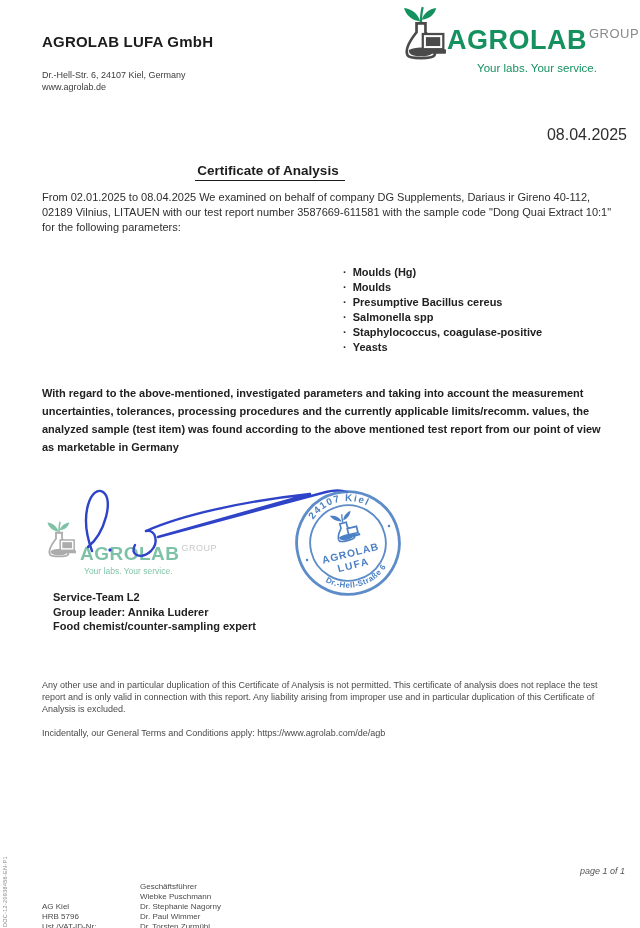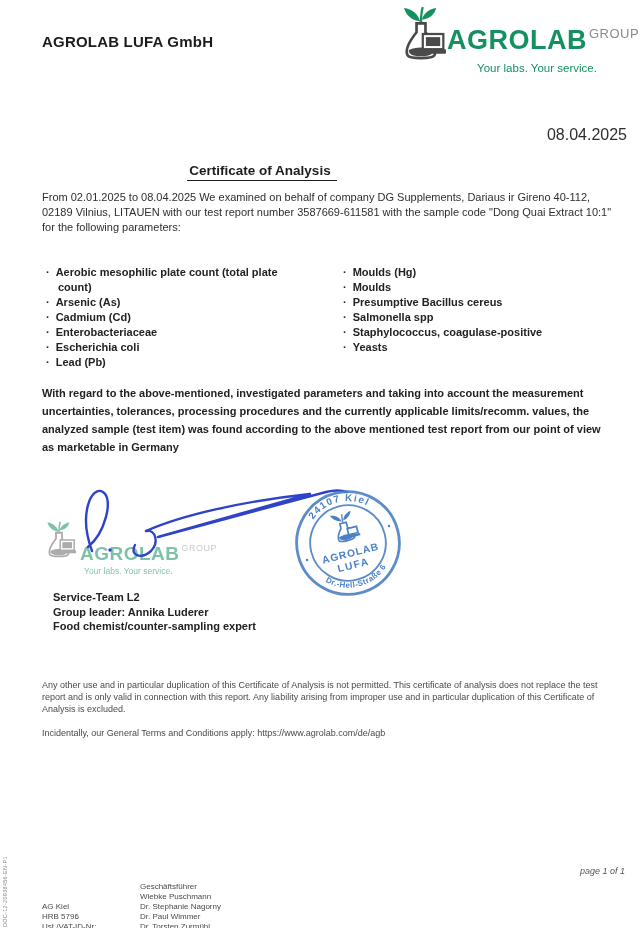--- a/index.html
+++ b/index.html
@@ -12,21 +12,21 @@
   .addr{left:42px;top:70px;font-size:9px;line-height:11.5px;color:#3d3d3d;}
 
   .logo-icon{left:396px;top:3px;}
   .logo-word{left:447px;top:25px;font-size:27px;font-weight:bold;color:var(--green);letter-spacing:.5px;}
   .logo-group{font-size:13px;font-weight:normal;color:#8a8a8a;vertical-align:top;letter-spacing:.5px;
               position:relative;top:1px;margin-left:2px;}
   .logo-tagline{left:447px;top:62px;width:180px;text-align:center;font-size:11.5px;color:var(--green);}
 
   .date{right:13px;top:126px;font-size:16px;color:#2e2e2e;}
 
-  .title-wrap{left:8px;top:161px;width:508px;text-align:center;}
+  .title-wrap{left:16px;top:161px;width:508px;text-align:center;}
   .title{display:inline-block;font-size:13.5px;font-weight:bold;color:#1c1c1c;
          border-bottom:1.5px solid #1c1c1c;padding:0 6px 2px 2px;}
 
   .intro{left:42px;top:190px;width:580px;font-size:11px;line-height:15px;color:#2e2e2e;}
 
   .plist{margin:0;padding:0;list-style:none;font-size:11px;font-weight:bold;line-height:15px;color:#222;}
   .plist li{padding-left:12px;text-indent:-12px;}
   .plist li::before{content:"·";margin-right:6px;font-weight:bold;}
   .list-left{left:46px;top:265px;width:258px;}
   .list-right{left:343px;top:265px;width:282px;}
@@ -60,20 +60,24 @@
            writing-mode:vertical-rl;transform:rotate(180deg);letter-spacing:.3px;}
 
   :root{--green:#14915f;--stampblue:#4c80c4;--sigblue:#2e43c8;}
 </style>
 </head>
 <body>
 
 <div class="page">
 
   <div class="abs company">AGROLAB LUFA GmbH</div>
+  <div class="abs addr">
+    <div>Dr.-Hell-Str. 6, 24107 Kiel, Germany</div>
+    <div>www.agrolab.de</div>
+  </div>
 
   <div class="abs logo-icon">
     <svg width="50" height="62" viewBox="0 0 56 66">
       <path d="M28,21 C28,13 28,9 30,3" stroke="#14915f" stroke-width="2.5" fill="none"></path>
       <path d="M27,19 C18,18 11,12 9,4 C18,5 25,11 27,19 Z" fill="#14915f"></path>
       <path d="M29,17 C31,10 37,5 45,4 C43,12 37,16 29,17 Z" fill="#14915f"></path>
       <path d="M23,21 L23,31 C15,41 10,51 13,57 C15,61 41,61 43,57 C46,51 41,41 33,31 L33,21 Z" fill="#ffffff" stroke="#4a4a4a" stroke-width="3"></path>
       <path d="M14.5,51 C20,47 36,47 41.5,51 C42,55 39,58 28,58 C17,58 14,55 14.5,51 Z" fill="#4a4a4a"></path>
       <rect x="30" y="33" width="23" height="17" fill="#ffffff" stroke="#4a4a4a" stroke-width="2.5"></rect>
       <rect x="33.5" y="36.5" width="16" height="10" fill="#4a4a4a"></rect>
@@ -84,28 +88,20 @@
   <div class="abs logo-tagline">Your labs. Your service.</div>
 
   <div class="abs date">08.04.2025</div>
 
   <div class="abs title-wrap">
     <span class="title">Certificate of Analysis</span>
   </div>
 
   <div class="abs intro">From 02.01.2025 to 08.04.2025 We examined on behalf of company DG Supplements, Dariaus ir Gireno 40-112, 02189 Vilnius, LITAUEN with our test report number 3587669-611581 with the sample code "Dong Quai Extract 10:1" for the following parameters:</div>
 
-  <ul class="abs plist list-left">
-    <li>Aerobic mesophilic plate count (total plate count)</li>
-    <li>Arsenic (As)</li>
-    <li>Cadmium (Cd)</li>
-    <li>Enterobacteriaceae</li>
-    <li>Escherichia coli</li>
-    <li>Lead (Pb)</li>
-  </ul>
   <ul class="abs plist list-right">
     <li>Moulds (Hg)</li>
     <li>Moulds</li>
     <li>Presumptive Bacillus cereus</li>
     <li>Salmonella spp</li>
     <li>Staphylococcus, coagulase-positive</li>
     <li>Yeasts</li>
   </ul>
 
   <div class="abs concl">With regard to the above-mentioned, investigated parameters and taking into account the measurement uncertainties, tolerances, processing procedures and the currently applicable limits/recomm. values, the analyzed sample (test item) was found according to the above mentioned test report from our point of view as marketable in Germany</div>

